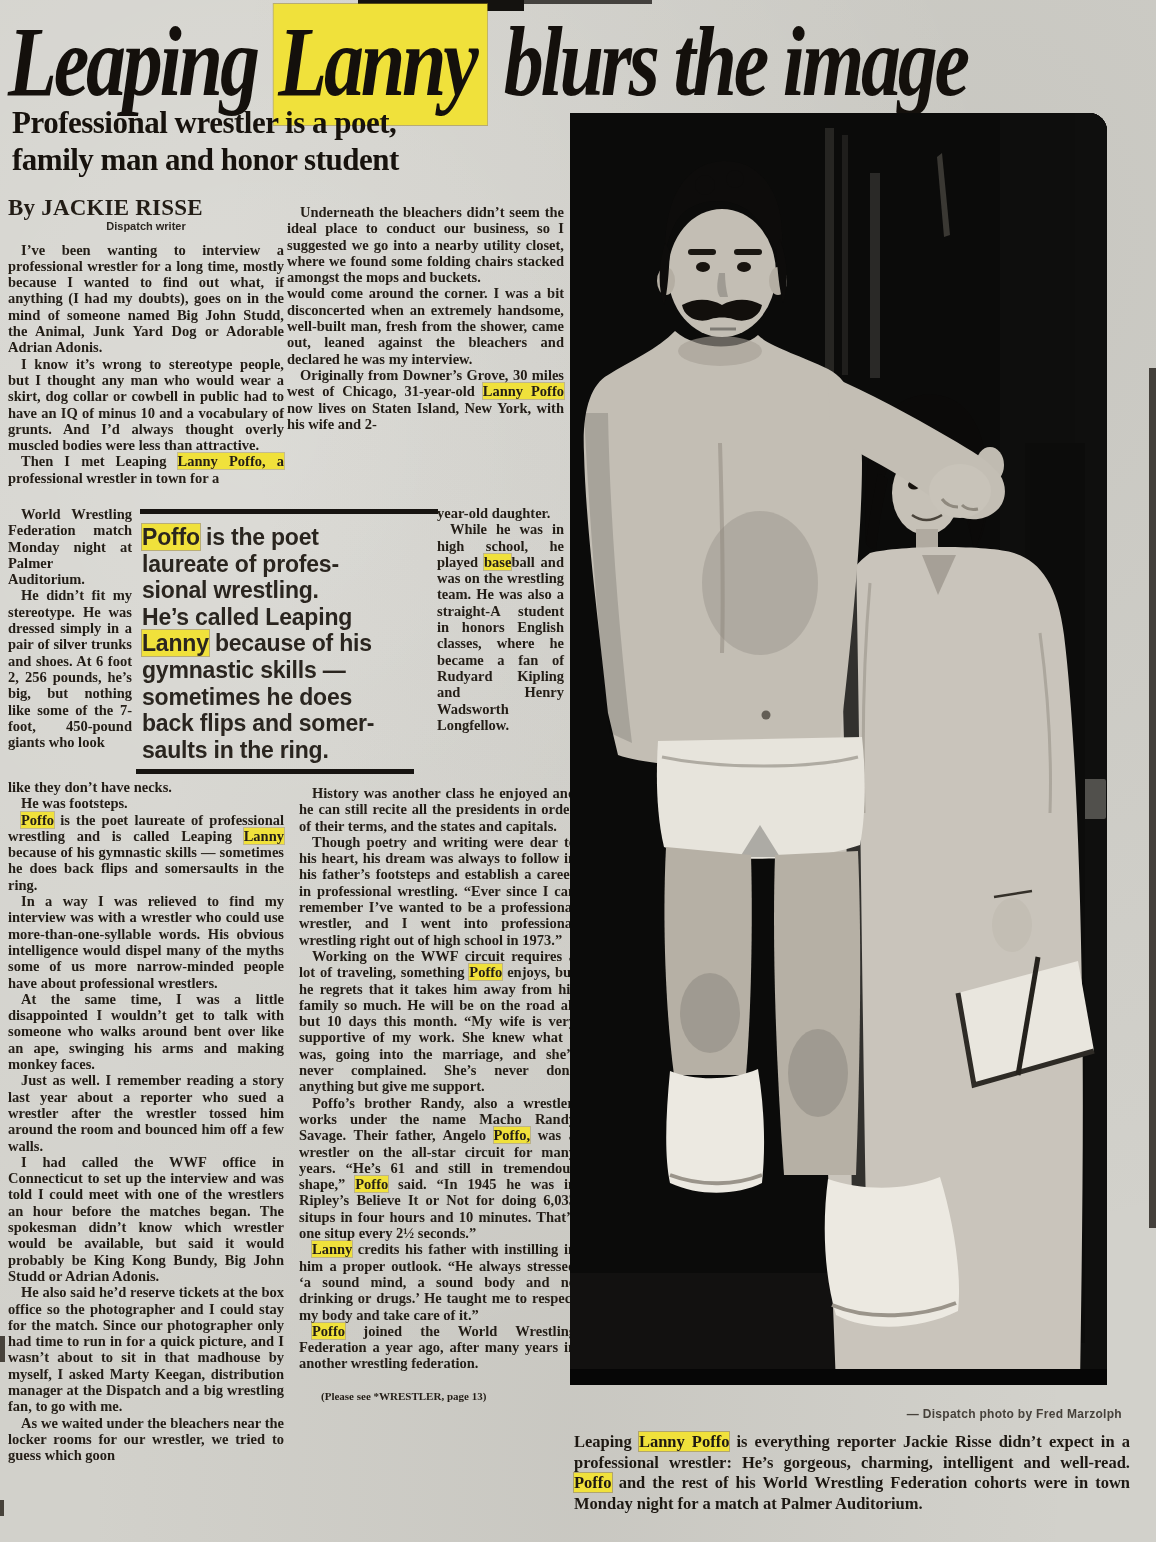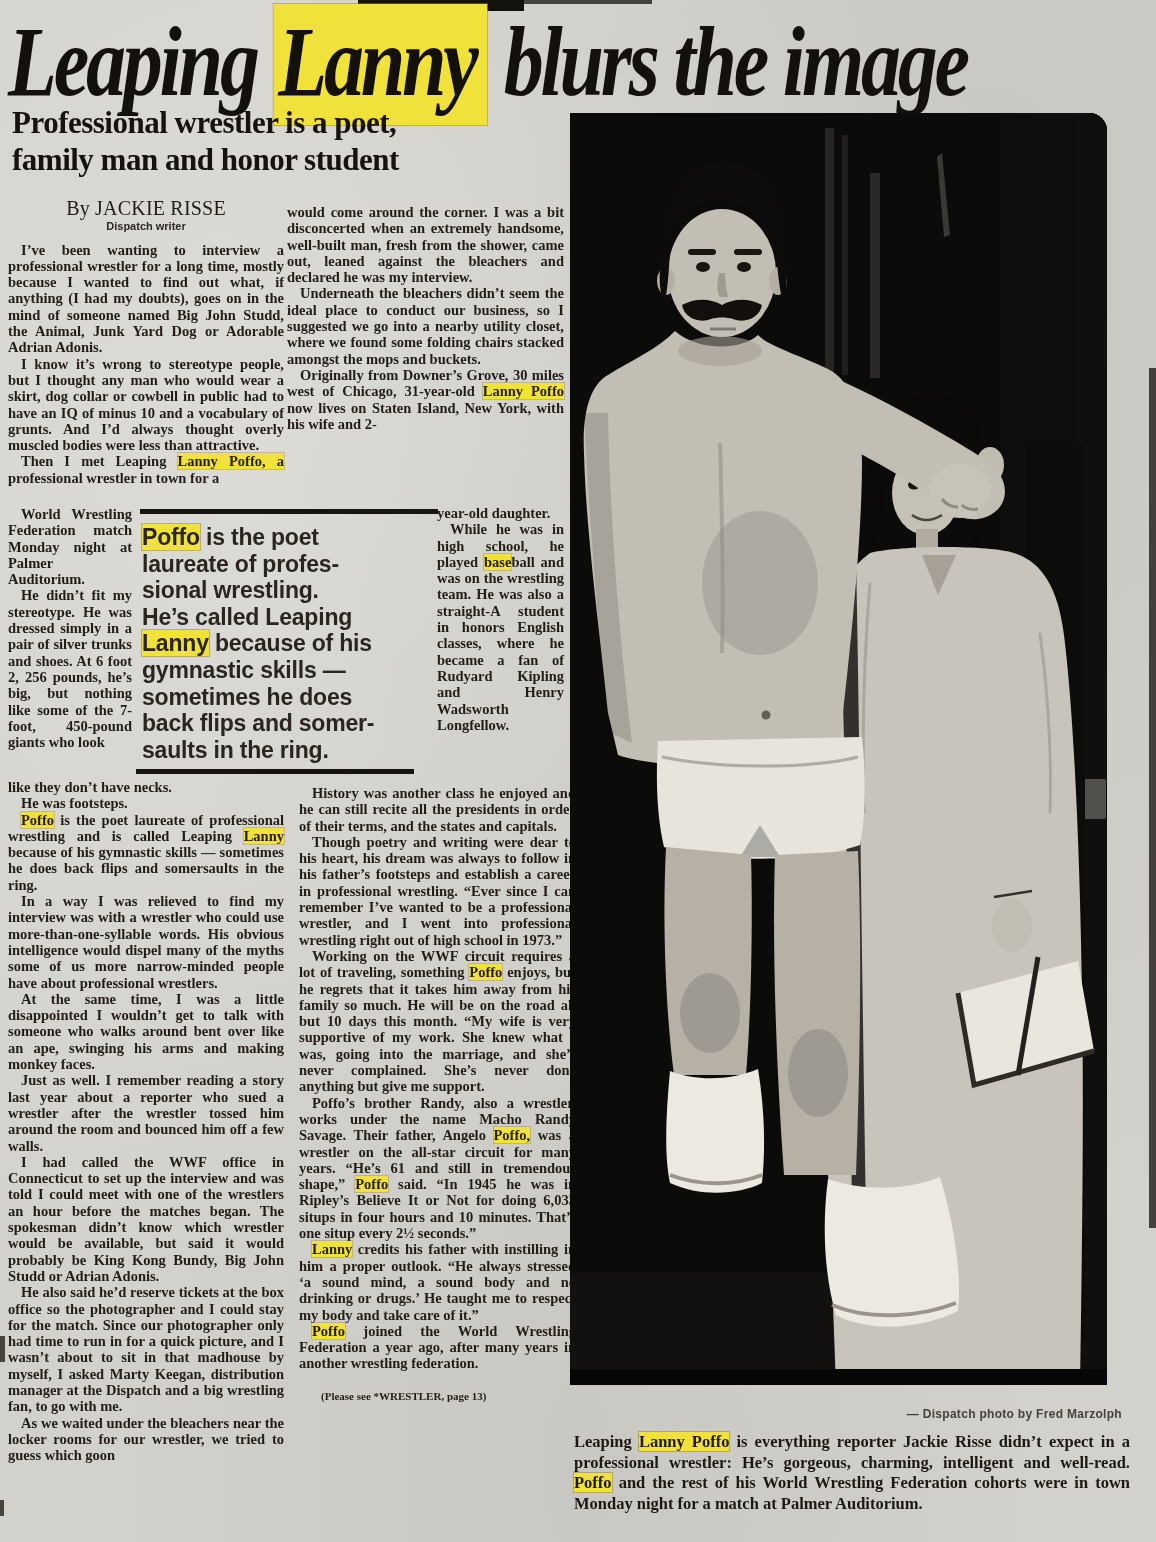--- a/index.html
+++ b/index.html
@@ -22,21 +22,21 @@
     transform:scaleX(.80);transform-origin:0 0;
   }
   .headline .hl{padding:2px 14px 8px 6px;}
   .hl{background:#f0e13b;box-shadow:0 0 0 1px rgba(152,130,26,.5);}
   
   .subhead{
     left:12px;top:104px;width:560px;
     font-weight:bold;font-size:31px;line-height:37px;letter-spacing:-.5px;color:#17120d;
   }
   
-  .byline-name{font-weight:normal;font-size:20px;text-align:center;letter-spacing:.2px;}
+  .byline-name{font-weight:bold;font-size:23px;letter-spacing:.2px;}
   .byline-role{font-family:"Liberation Sans",sans-serif;font-weight:bold;font-size:11px;text-align:center;color:#2c2721;margin-top:2px;}
   
   .col{font-size:14.5px;line-height:16.3px;font-weight:bold;color:#231d16;}
   .para{margin:0;text-indent:13px;text-align:justify;}
   .para.noindent{text-indent:0;}
   .col .hl{box-shadow:0 0 0 1px rgba(152,130,26,.35);}
   
   .pullquote{
     left:142px;top:524px;width:296px;
     font-family:"Liberation Sans",sans-serif;font-weight:bold;
@@ -100,22 +100,22 @@
     <p class="para"><span class="hl">Poffo</span><span> is the poet laureate of professional wrestling and is called Leaping </span><span class="hl">Lanny</span><span> because of his gymnastic skills — sometimes he does back flips and somersaults in the ring.</span></p>
     <p class="para"><span>In a way I was relieved to find my interview was with a wrestler who could use more-than-one-syllable words. His obvious intelligence would dispel many of the myths some of us more narrow-minded people have about professional wrestlers.</span></p>
     <p class="para"><span>At the same time, I was a little disappointed I wouldn’t get to talk with someone who walks around bent over like an ape, swinging his arms and making monkey faces.</span></p>
     <p class="para"><span>Just as well. I remember reading a story last year about a reporter who sued a wrestler after the wrestler tossed him around the room and bounced him off a few walls.</span></p>
     <p class="para"><span>I had called the WWF office in Connecticut to set up the interview and was told I could meet with one of the wrestlers an hour before the matches began. The spokesman didn’t know which wrestler would be available, but said it would probably be King Kong Bundy, Big John Studd or Adrian Adonis.</span></p>
     <p class="para"><span>He also said he’d reserve tickets at the box office so the photographer and I could stay for the match. Since our photographer only had time to run in for a quick picture, and I wasn’t about to sit in that madhouse by myself, I asked Marty Keegan, distribution manager at the Dispatch and a big wrestling fan, to go with me.</span></p>
     <p class="para"><span>As we waited under the bleachers near the locker rooms for our wrestler, we tried to guess which goon</span></p>
   </div>
 
 <div class="abs col" style="left:287px;top:204px;width:277px;">
+    <p class="para"><span>Underneath the bleachers didn’t seem the ideal place to conduct our business, so I suggested we go into a nearby utility closet, where we found some folding chairs stacked amongst the mops and buckets.</span></p>
     <p class="para noindent"><span>would come around the corner. I was a bit disconcerted when an extremely handsome, well-built man, fresh from the shower, came out, leaned against the bleachers and declared he was my interview.</span></p>
-    <p class="para"><span>Underneath the bleachers didn’t seem the ideal place to conduct our business, so I suggested we go into a nearby utility closet, where we found some folding chairs stacked amongst the mops and buckets.</span></p>
     <p class="para"><span>Originally from Downer’s Grove, 30 miles west of Chicago, 31-year-old </span><span class="hl">Lanny Poffo</span><span> now lives on Staten Island, New York, with his wife and 2-</span></p>
   </div>
 
 <div class="abs col" style="left:437px;top:505px;width:127px;">
     <p class="para noindent"><span>year-old daughter.</span></p>
     <p class="para"><span>While he was in high school, he played </span><span class="hl">base</span><span>ball and was on the wrestling team. He was also a straight-A student in honors English classes, where he became a fan of Rudyard Kipling and Henry Wadsworth Longfellow.</span></p>
   </div>
 
 <div class="abs col" style="left:299px;top:785px;width:277px;">
   <div>

